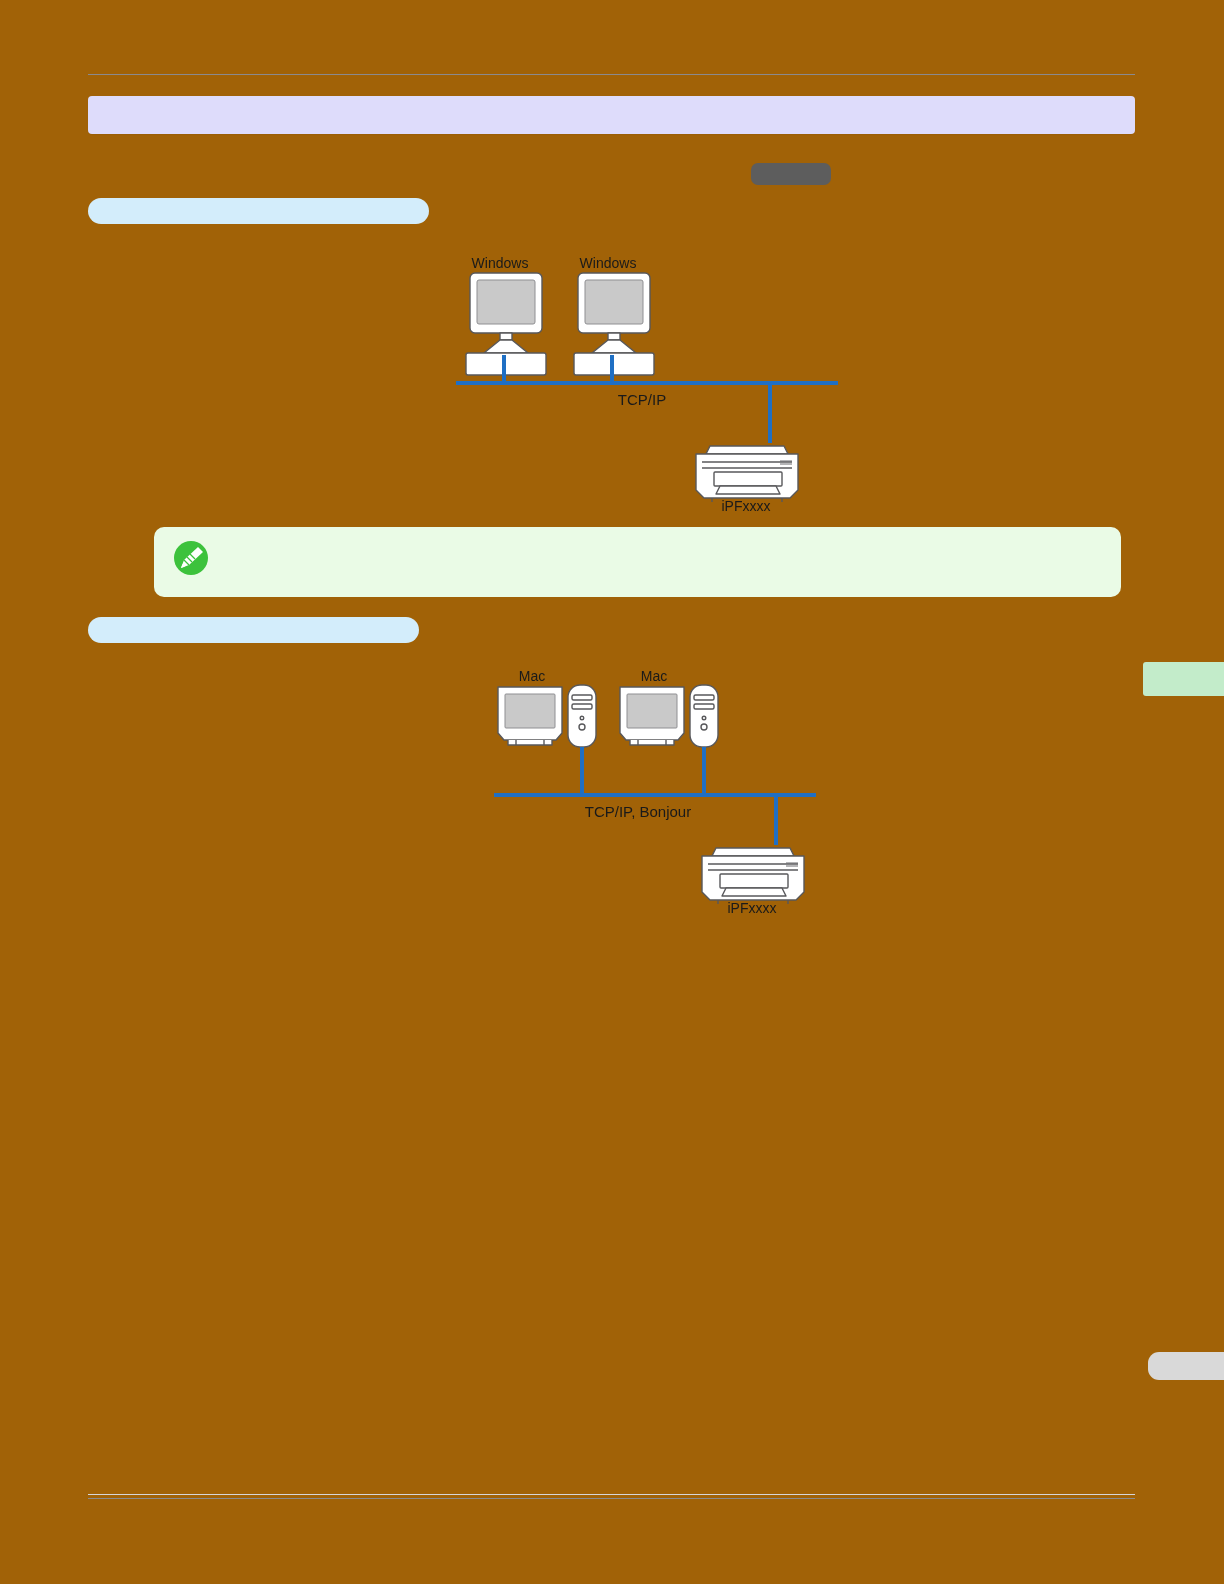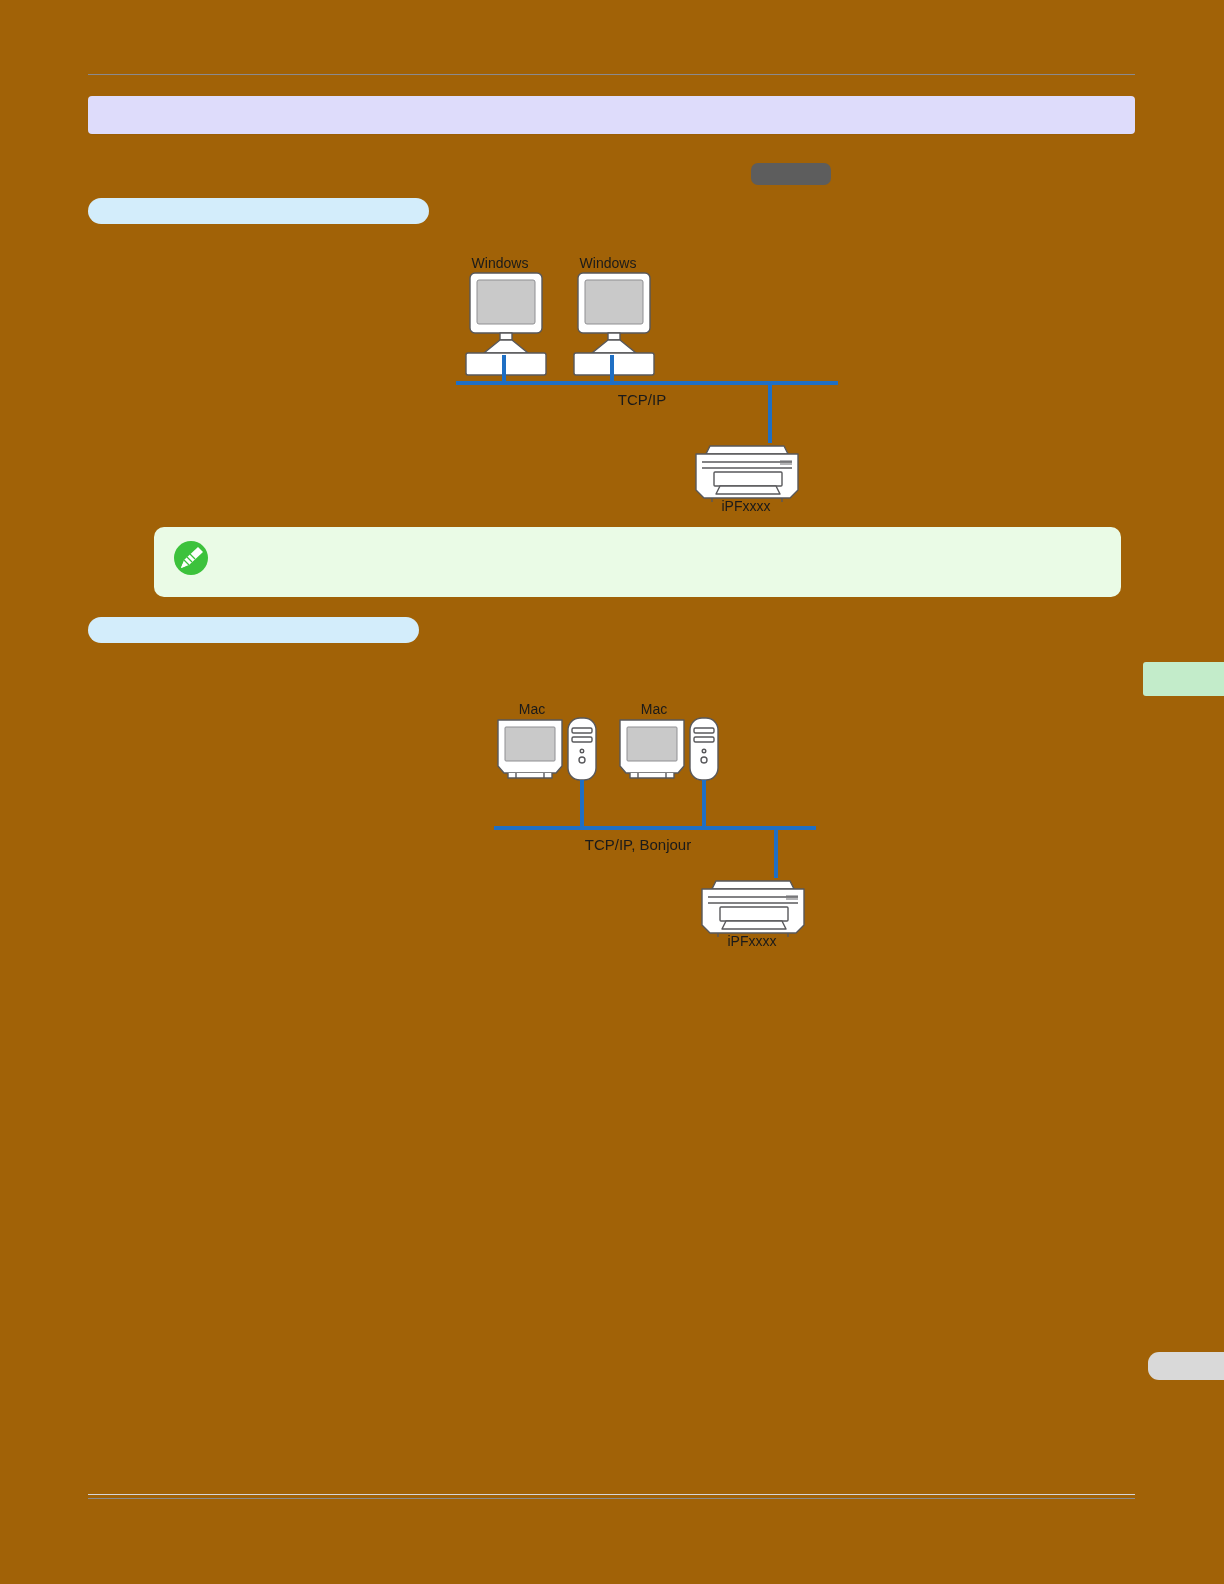--- a/index.html
+++ b/index.html
@@ -78,21 +78,21 @@
   }
   .tab-grey {
     position: absolute; left: 1148px; top: 1352px; width: 76px; height: 28px;
     background: #d9d9d9; border-radius: 11px 0 0 11px;
   }
 
   
   .diagram { position: absolute; }
   .diagram svg { display: block; }
   .diag1 { left: 452px; top: 255px; }
-  .diag2 { left: 490px; top: 700px; }
+  .diag2 { left: 490px; top: 667px; }
 </style>
 </head>
 <body>
 
 <div class="page">
 
   <div class="rule-top"></div>
 
   <div class="chapter-band"></div>
 

